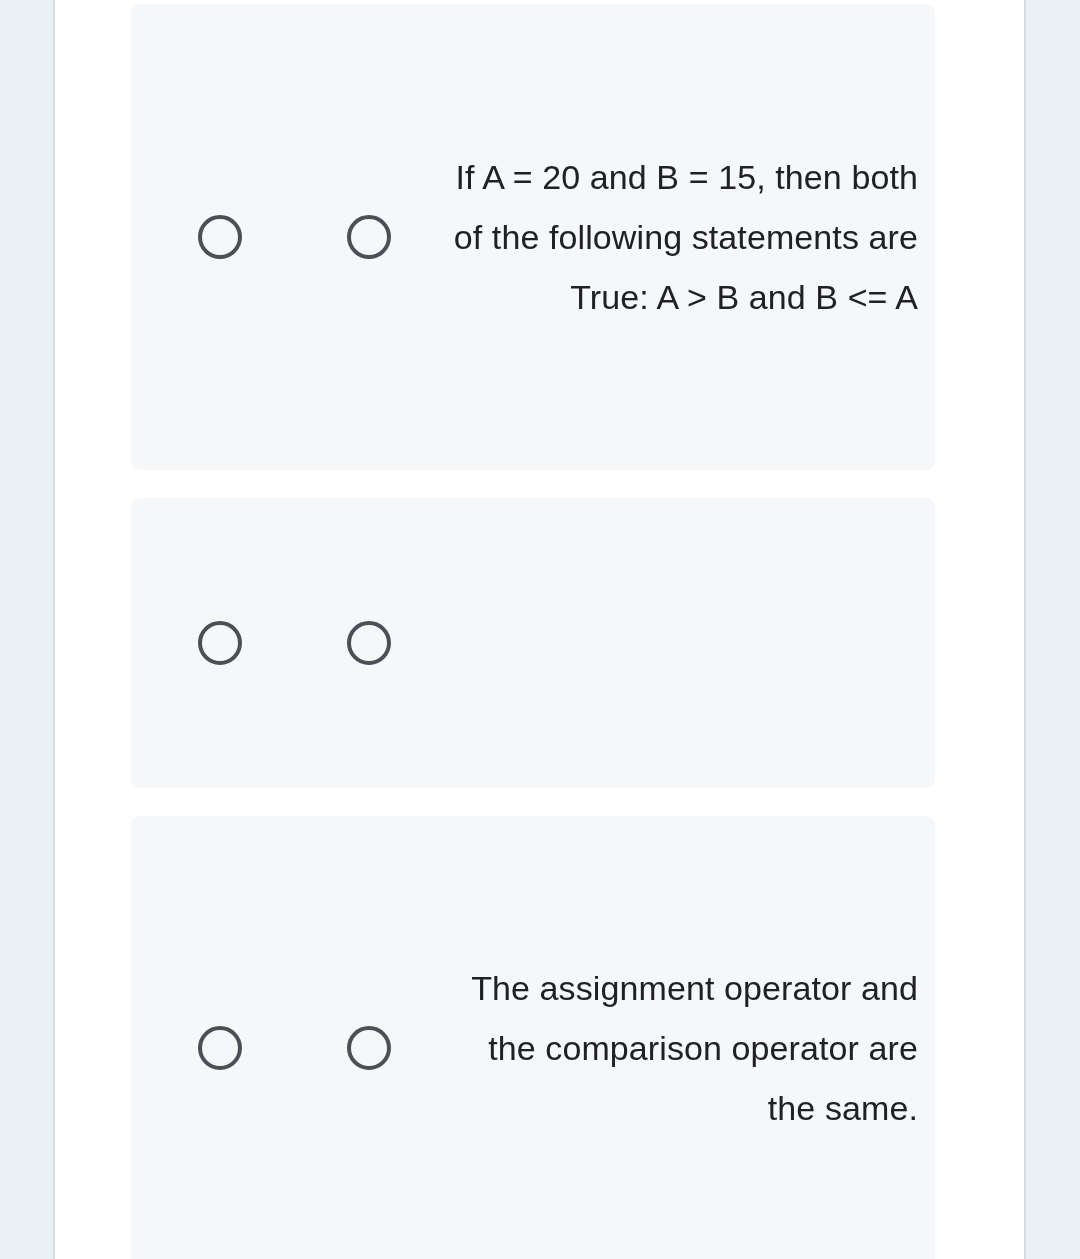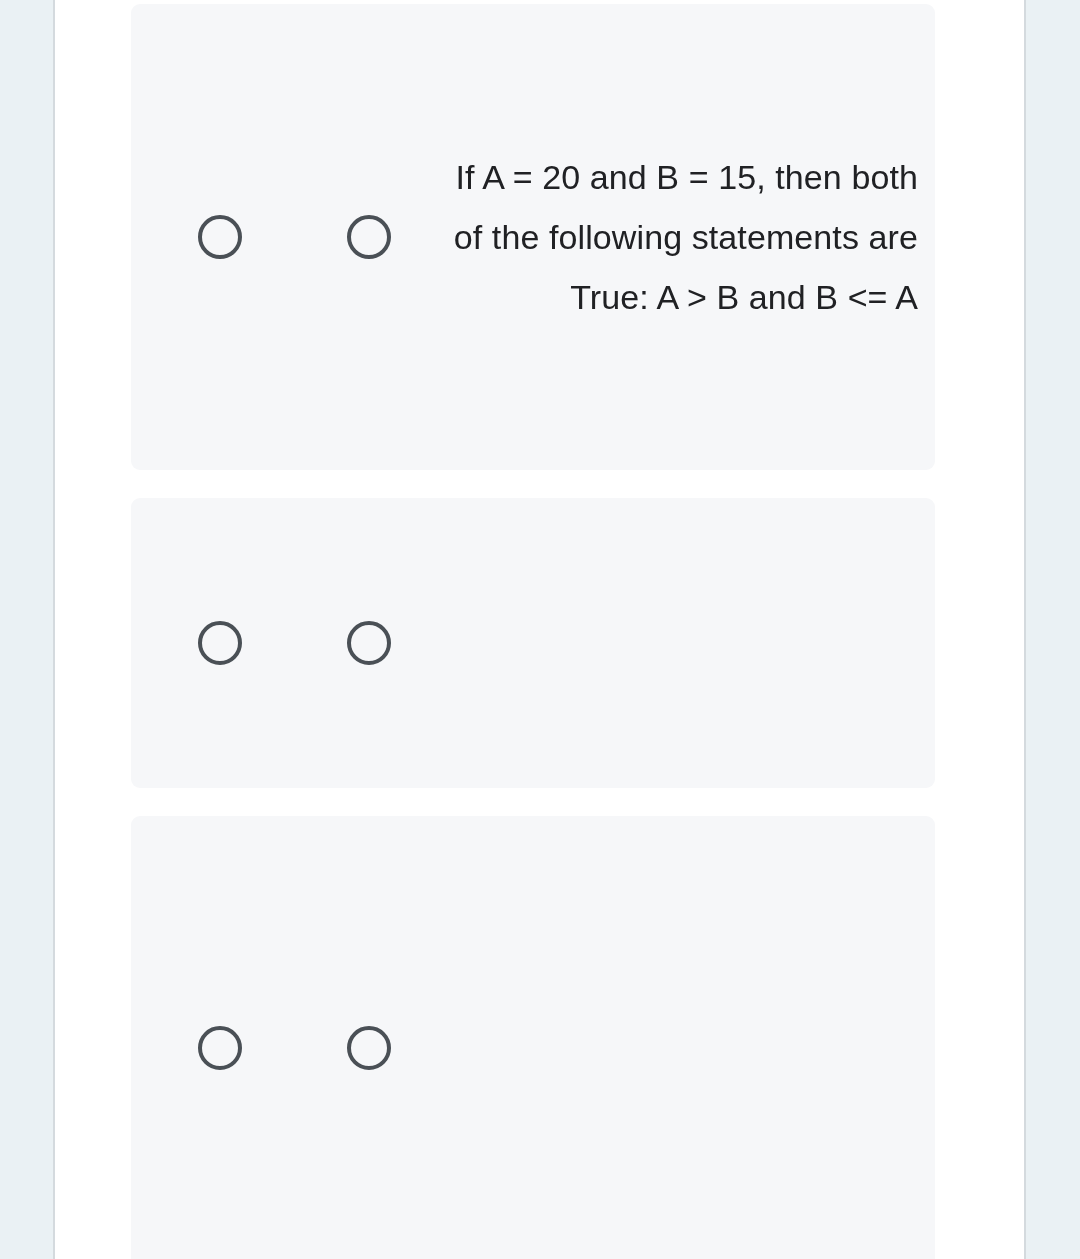--- a/index.html
+++ b/index.html
@@ -149,16 +149,19 @@
 
     <div class="card card-3">
       <div class="options">
         <div class="option-cell">
           <div class="radio" role="radio" aria-checked="false"></div>
         </div>
         <div class="option-cell">
           <div class="radio" role="radio" aria-checked="false"></div>
         </div>
       </div>
+      <div class="statement">
+        <span>The assignment operator and the comparison operator are the same.</span>
+      </div>
     </div>
 
   </div>
 </div>
 
 </body></html>

